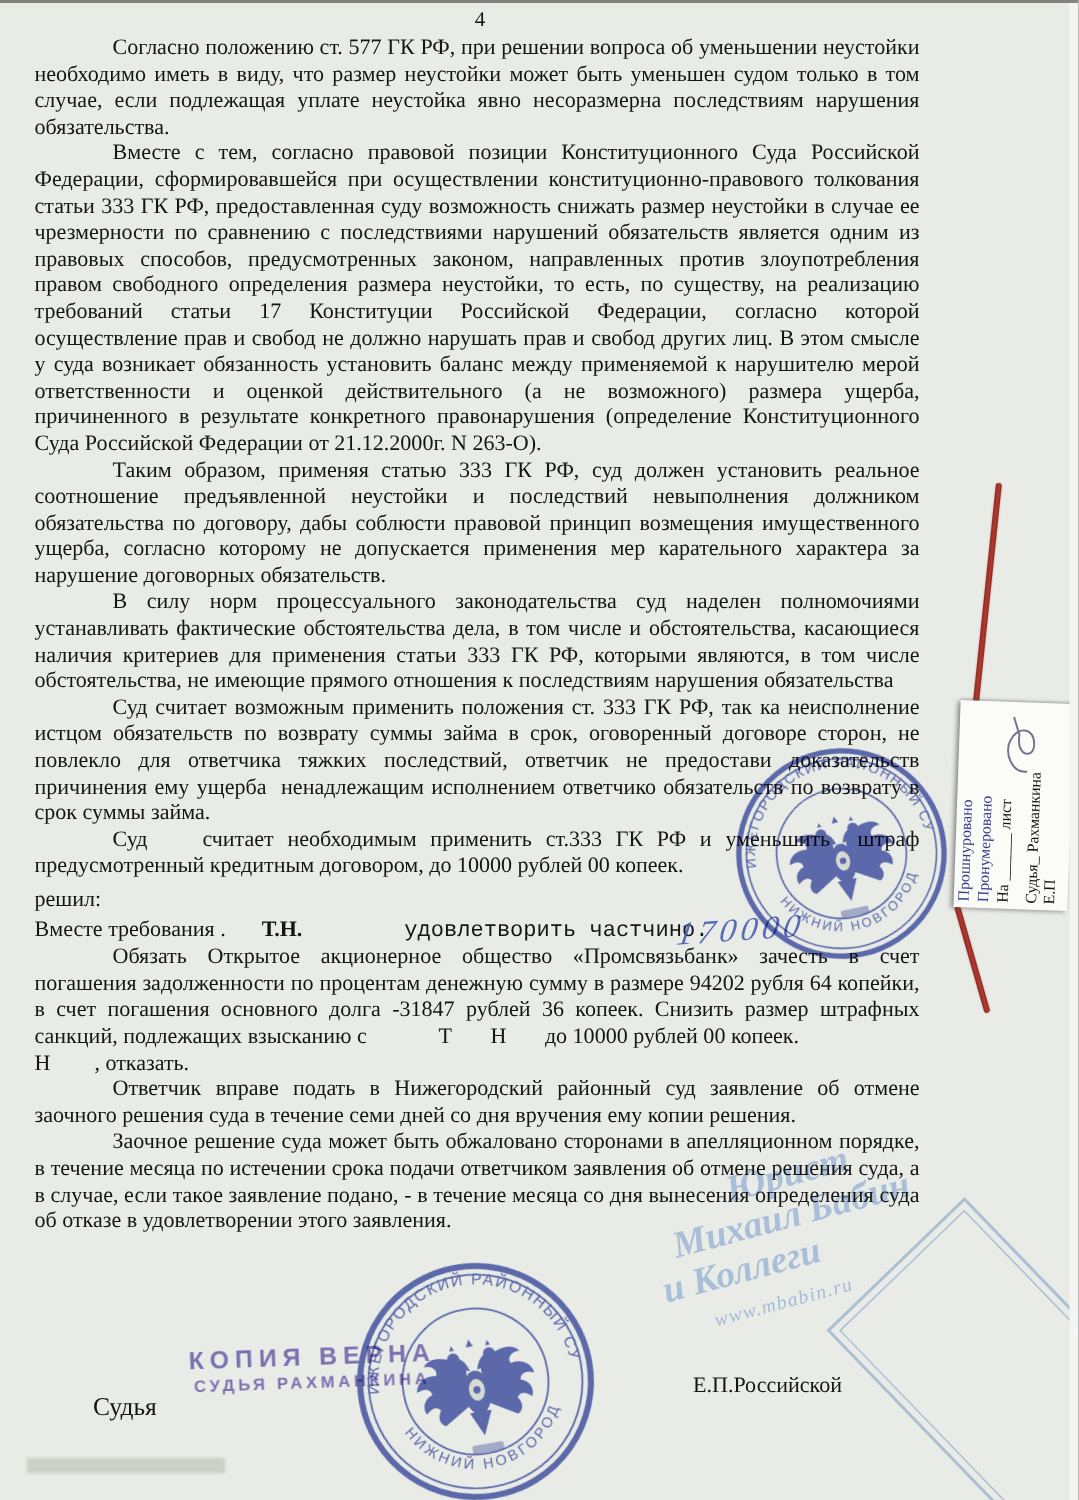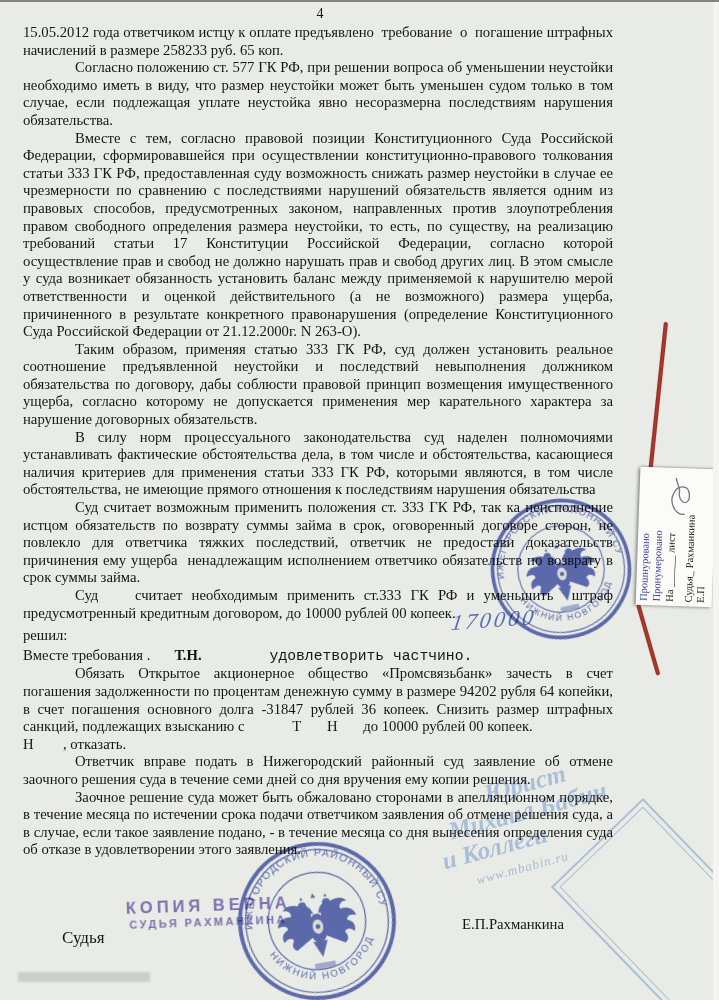--- a/index.html
+++ b/index.html
@@ -95,40 +95,39 @@
   <div class="wm-text">
     <div class="wm-l1">Юрист</div>
     <div class="wm-l2">Михаил Бабин</div>
     <div class="wm-l3">и Коллеги</div>
     <div class="wm-url">www.mbabin.ru</div>
   </div>
 
   <div class="page-number">4</div>
 
   <div class="textcol">
-    <p class="noindent">15.05.2012 года ответчиком истцу к оплате предъявлено &nbsp;требование &nbsp;о &nbsp;погашение штрафных начислений в размере 258233 руб. 65 коп.</p>
     <p>Согласно положению ст. 577 ГК РФ, при решении вопроса об уменьшении неустойки необходимо иметь в виду, что размер неустойки может быть уменьшен судом только в том случае, если подлежащая уплате неустойка явно несоразмерна последствиям нарушения обязательства.</p>
     <p>Вместе с тем, согласно правовой позиции Конституционного Суда Российской Федерации, сформировавшейся при осуществлении конституционно-правового толкования статьи 333 ГК РФ, предоставленная суду возможность снижать размер неустойки в случае ее чрезмерности по сравнению с последствиями нарушений обязательств является одним из правовых способов, предусмотренных законом, направленных против злоупотребления правом свободного определения размера неустойки, то есть, по существу, на реализацию требований &nbsp;статьи &nbsp;17 &nbsp;Конституции &nbsp;Российской &nbsp;Федерации, &nbsp;согласно &nbsp;которой осуществление прав и свобод не должно нарушать прав и свобод других лиц. В этом смысле у суда возникает обязанность установить баланс между применяемой к нарушителю мерой ответственности и оценкой действительного (а не возможного) размера ущерба, причиненного в результате конкретного правонарушения (определение Конституционного Суда Российской Федерации от 21.12.2000г. N 263-О).</p>
     <p>Таким образом, применяя статью 333 ГК РФ, суд должен установить реальное соотношение предъявленной неустойки и последствий невыполнения должником обязательства по договору, дабы соблюсти правовой принцип возмещения имущественного ущерба, согласно которому не допускается применения мер карательного характера за нарушение договорных обязательств.</p>
     <p>В силу норм процессуального законодательства суд наделен полномочиями устанавливать фактические обстоятельства дела, в том числе и обстоятельства, касающиеся наличия критериев для применения статьи 333 ГК РФ, которыми являются, в том числе обстоятельства, не имеющие прямого отношения к последствиям нарушения обязательства</p>
     <p>Суд считает возможным применить положения ст. 333 ГК РФ, так ка неисполнение истцом обязательств по возврату суммы займа в срок, оговоренный договоре сторон, не повлекло для ответчика тяжких последствий, ответчик не предостави доказательств причинения ему ущерба &nbsp;ненадлежащим исполнением ответчико обязательств по возврату в срок суммы займа.</p>
     <p>Суд &nbsp;&nbsp;&nbsp;считает необходимым применить ст.333 ГК РФ и уменьшить &nbsp;штраф предусмотренный кредитным договором, до 10000 рублей 00 копеек.</p>
 
     <p class="heading">решил:</p>
 
     <p class="noindent claim-line"><span>Вместе требования .</span><span class="claim-name">Т.Н.</span><span class="claim-suffix">удовлетворить частчино.</span></p>
 
     <p>Обязать Открытое акционерное общество «Промсвязьбанк» зачесть в счет погашения задолженности по процентам денежную сумму в размере 94202 рубля 64 копейки, в счет погашения основного долга -31847 рублей 36 копеек. Снизить размер штрафных санкций, подлежащих взысканию с &nbsp;&nbsp;&nbsp;&nbsp;&nbsp;&nbsp;&nbsp;&nbsp;&nbsp;&nbsp;&nbsp;&nbsp;Т &nbsp;&nbsp;&nbsp;&nbsp;&nbsp;&nbsp;Н &nbsp;&nbsp;&nbsp;&nbsp;&nbsp;&nbsp;до 10000 рублей 00 копеек.</p>
     <p class="noindent">Н &nbsp;&nbsp;&nbsp;&nbsp;&nbsp;&nbsp;&nbsp;, отказать.</p>
     <p>Ответчик вправе подать в Нижегородский районный суд заявление об отмене заочного решения суда в течение семи дней со дня вручения ему копии решения.</p>
     <p>Заочное решение суда может быть обжаловано сторонами в апелляционном порядке, в течение месяца по истечении срока подачи ответчиком заявления об отмене решения суда, а в случае, если такое заявление подано, - в течение месяца со дня вынесения определения суда об отказе в удовлетворении этого заявления.</p>
   </div>
 
   <span class="sig-role">Судья</span>
-  <span class="sig-name">Е.П.Рахманкина</span>
+  <span class="sig-name">Е.П.Российской</span>
 
   <div class="thread thread-1"></div>
   <div class="thread thread-2"></div>
 
   <div class="handwriting">170000</div>
 
   <div class="copy-stamp">
     <div class="copy-l1">КОПИЯ ВЕРНА</div>
     <div class="copy-l2">СУДЬЯ РАХМАНКИНА</div>
   </div>

